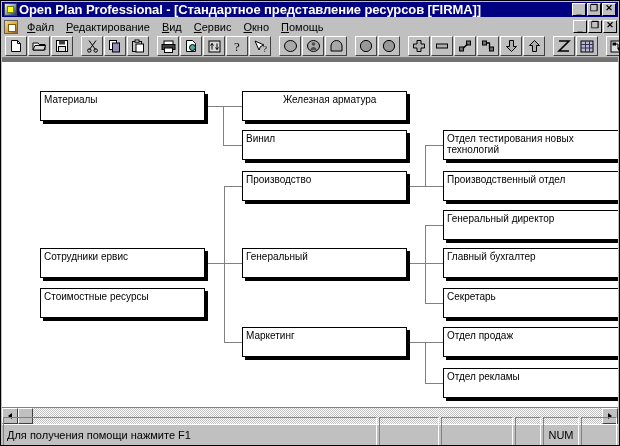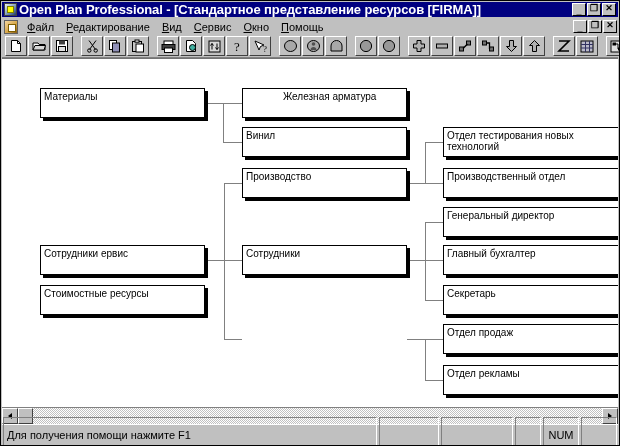--- a/index.html
+++ b/index.html
@@ -89,21 +89,21 @@
     border-right: 1px solid #404040; border-bottom: 1px solid #404040;
     position: relative;
     display: flex; align-items: center; justify-content: center;
   }
   .tbtn svg { display: block; }
 
   
   .client {
     position: absolute; left: 1px; top: 57px; right: 1px; bottom: 38px;
     background: #0f172a;
-    border-top: 1px solid #737373;
+    border-top: 4px solid #737373;
     overflow: hidden;
   }
   .canvas {
     position: absolute; left: 0; top: 0; width: 100%; height: 100%;
     background: #ffffff;
   }
 
   
   .node {
     position: absolute;
@@ -431,30 +431,33 @@
         <div class="node" style="left: 441px; top: 109px; width: 185px; height: 30px;">
           <span class="lbl">Производственный отдел</span>
         </div>
         <div class="node" style="left: 441px; top: 148px; width: 185px; height: 30px;">
           <span class="lbl">Генеральный директор</span>
         </div>
         <div class="node" style="left: 38px; top: 186px; width: 165px; height: 30px;">
           <span class="lbl">Сотрудники ервис</span>
         </div>
         <div class="node" style="left: 240px; top: 186px; width: 165px; height: 30px;">
-          <span class="lbl">Сотрудники</span>
+          <span class="lbl">Генеральный</span>
         </div>
         <div class="node" style="left: 441px; top: 186px; width: 185px; height: 30px;">
           <span class="lbl">Главный бухгалтер</span>
         </div>
         <div class="node" style="left: 38px; top: 226px; width: 165px; height: 30px;">
           <span class="lbl">Стоимостные ресурсы</span>
         </div>
         <div class="node" style="left: 441px; top: 226px; width: 185px; height: 30px;">
           <span class="lbl">Секретарь</span>
+        </div>
+        <div class="node" style="left: 240px; top: 265px; width: 165px; height: 30px;">
+          <span class="lbl">Маркетинг</span>
         </div>
         <div class="node" style="left: 441px; top: 265px; width: 185px; height: 30px;">
           <span class="lbl">Отдел продаж</span>
         </div>
         <div class="node" style="left: 441px; top: 306px; width: 185px; height: 30px;">
           <span class="lbl">Отдел рекламы</span>
         </div>
       </div>
   </div>
 

